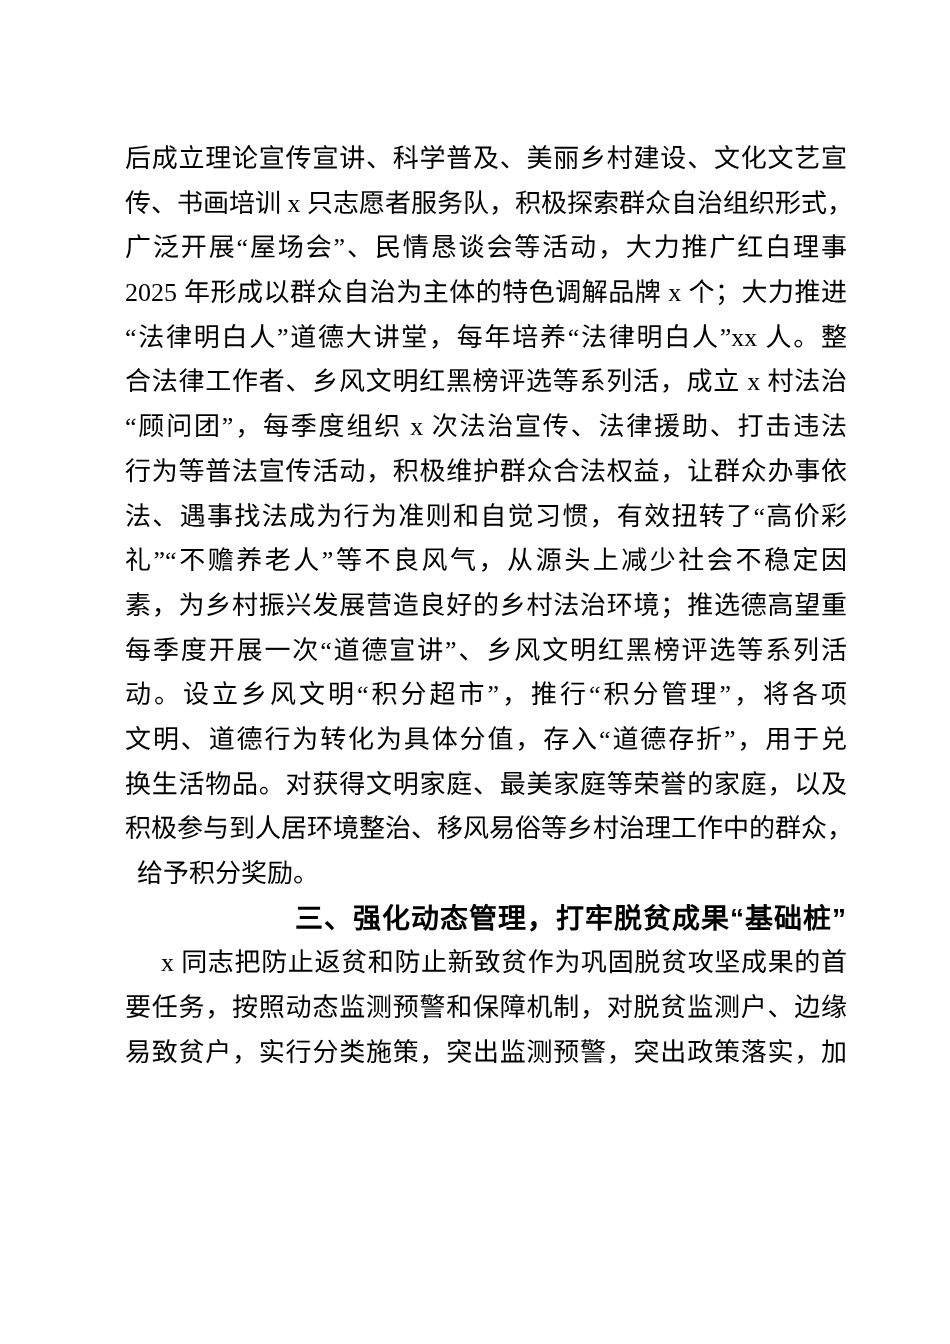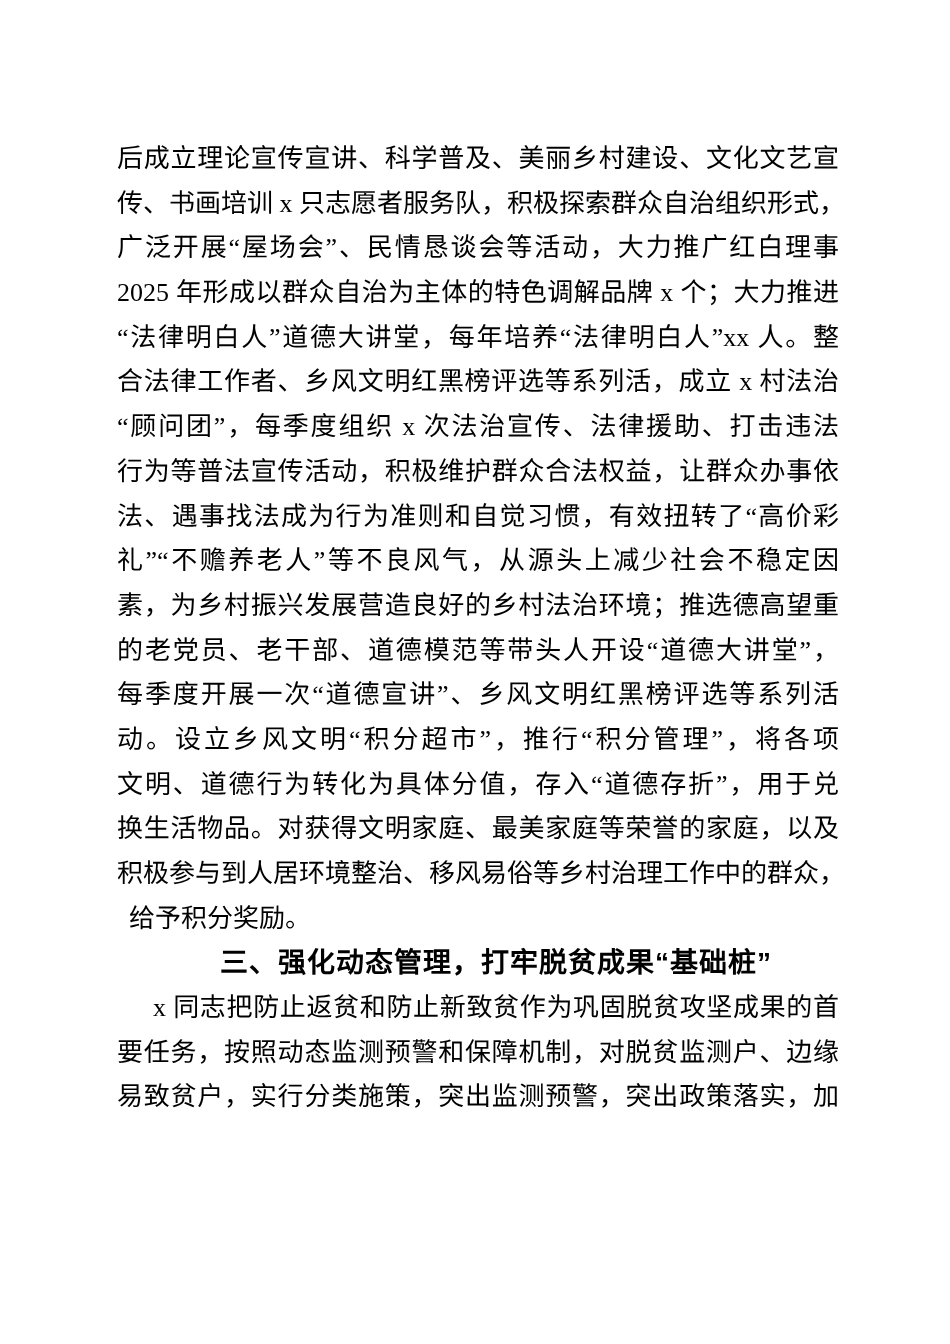--- a/index.html
+++ b/index.html
@@ -9,21 +9,21 @@
   }
   .page {
     position: relative;
     width: 950px;
     height: 1344px;
     background: #ffffff;
     overflow: hidden;
   }
   .text-block {
     position: absolute;
-    left: 117px;
+    left: 125px;
     top: 137px;
     width: 722px;
     color: #000000;
     font-family: "Liberation Serif", "DejaVu Serif", serif;
     font-size: 26px;
     line-height: 44.7px;
   }
   .body-line {
     text-align: justify;
     text-align-last: justify;
@@ -38,21 +38,21 @@
   .body-line.first-indent {
     text-indent: 36px;
   }
   .section-heading {
     font-family: "Liberation Sans", "DejaVu Sans", sans-serif;
     font-weight: 700;
     font-size: 28px;
     line-height: 44.7px;
     height: 44.7px;
     text-indent: 36px;
-    text-align: center;
+    text-align: right;
     white-space: nowrap;
     letter-spacing: 1px;
   }
 </style>
 </head>
 <body>
 
 <div class="page">
   <div class="text-block">
 
@@ -60,21 +60,20 @@
     <div class="body-line">传、书画培训 x 只志愿者服务队，积极探索群众自治组织形式，</div>
     <div class="body-line">广泛开展“屋场会”、民情恳谈会等活动，大力推广红白理事</div>
     <div class="body-line">2025 年形成以群众自治为主体的特色调解品牌 x 个；大力推进</div>
     <div class="body-line">“法律明白人”道德大讲堂，每年培养“法律明白人”xx 人。整</div>
     <div class="body-line">合法律工作者、乡风文明红黑榜评选等系列活，成立 x 村法治</div>
     <div class="body-line">“顾问团”，每季度组织 x 次法治宣传、法律援助、打击违法</div>
     <div class="body-line">行为等普法宣传活动，积极维护群众合法权益，让群众办事依</div>
     <div class="body-line">法、遇事找法成为行为准则和自觉习惯，有效扭转了“高价彩</div>
     <div class="body-line">礼”“不赡养老人”等不良风气，从源头上减少社会不稳定因</div>
     <div class="body-line">素，为乡村振兴发展营造良好的乡村法治环境；推选德高望重</div>
-    <div class="body-line">的老党员、老干部、道德模范等带头人开设“道德大讲堂”，</div>
     <div class="body-line">每季度开展一次“道德宣讲”、乡风文明红黑榜评选等系列活</div>
     <div class="body-line">动。设立乡风文明“积分超市”，推行“积分管理”，将各项</div>
     <div class="body-line">文明、道德行为转化为具体分值，存入“道德存折”，用于兑</div>
     <div class="body-line">换生活物品。对获得文明家庭、最美家庭等荣誉的家庭，以及</div>
     <div class="body-line">积极参与到人居环境整治、移风易俗等乡村治理工作中的群众，</div>
     <div class="body-line para-end">给予积分奖励。</div>
 
     <div class="section-heading">三、强化动态管理，打牢脱贫成果“基础桩”</div>
 
     <div class="body-line first-indent">x 同志把防止返贫和防止新致贫作为巩固脱贫攻坚成果的首</div>

